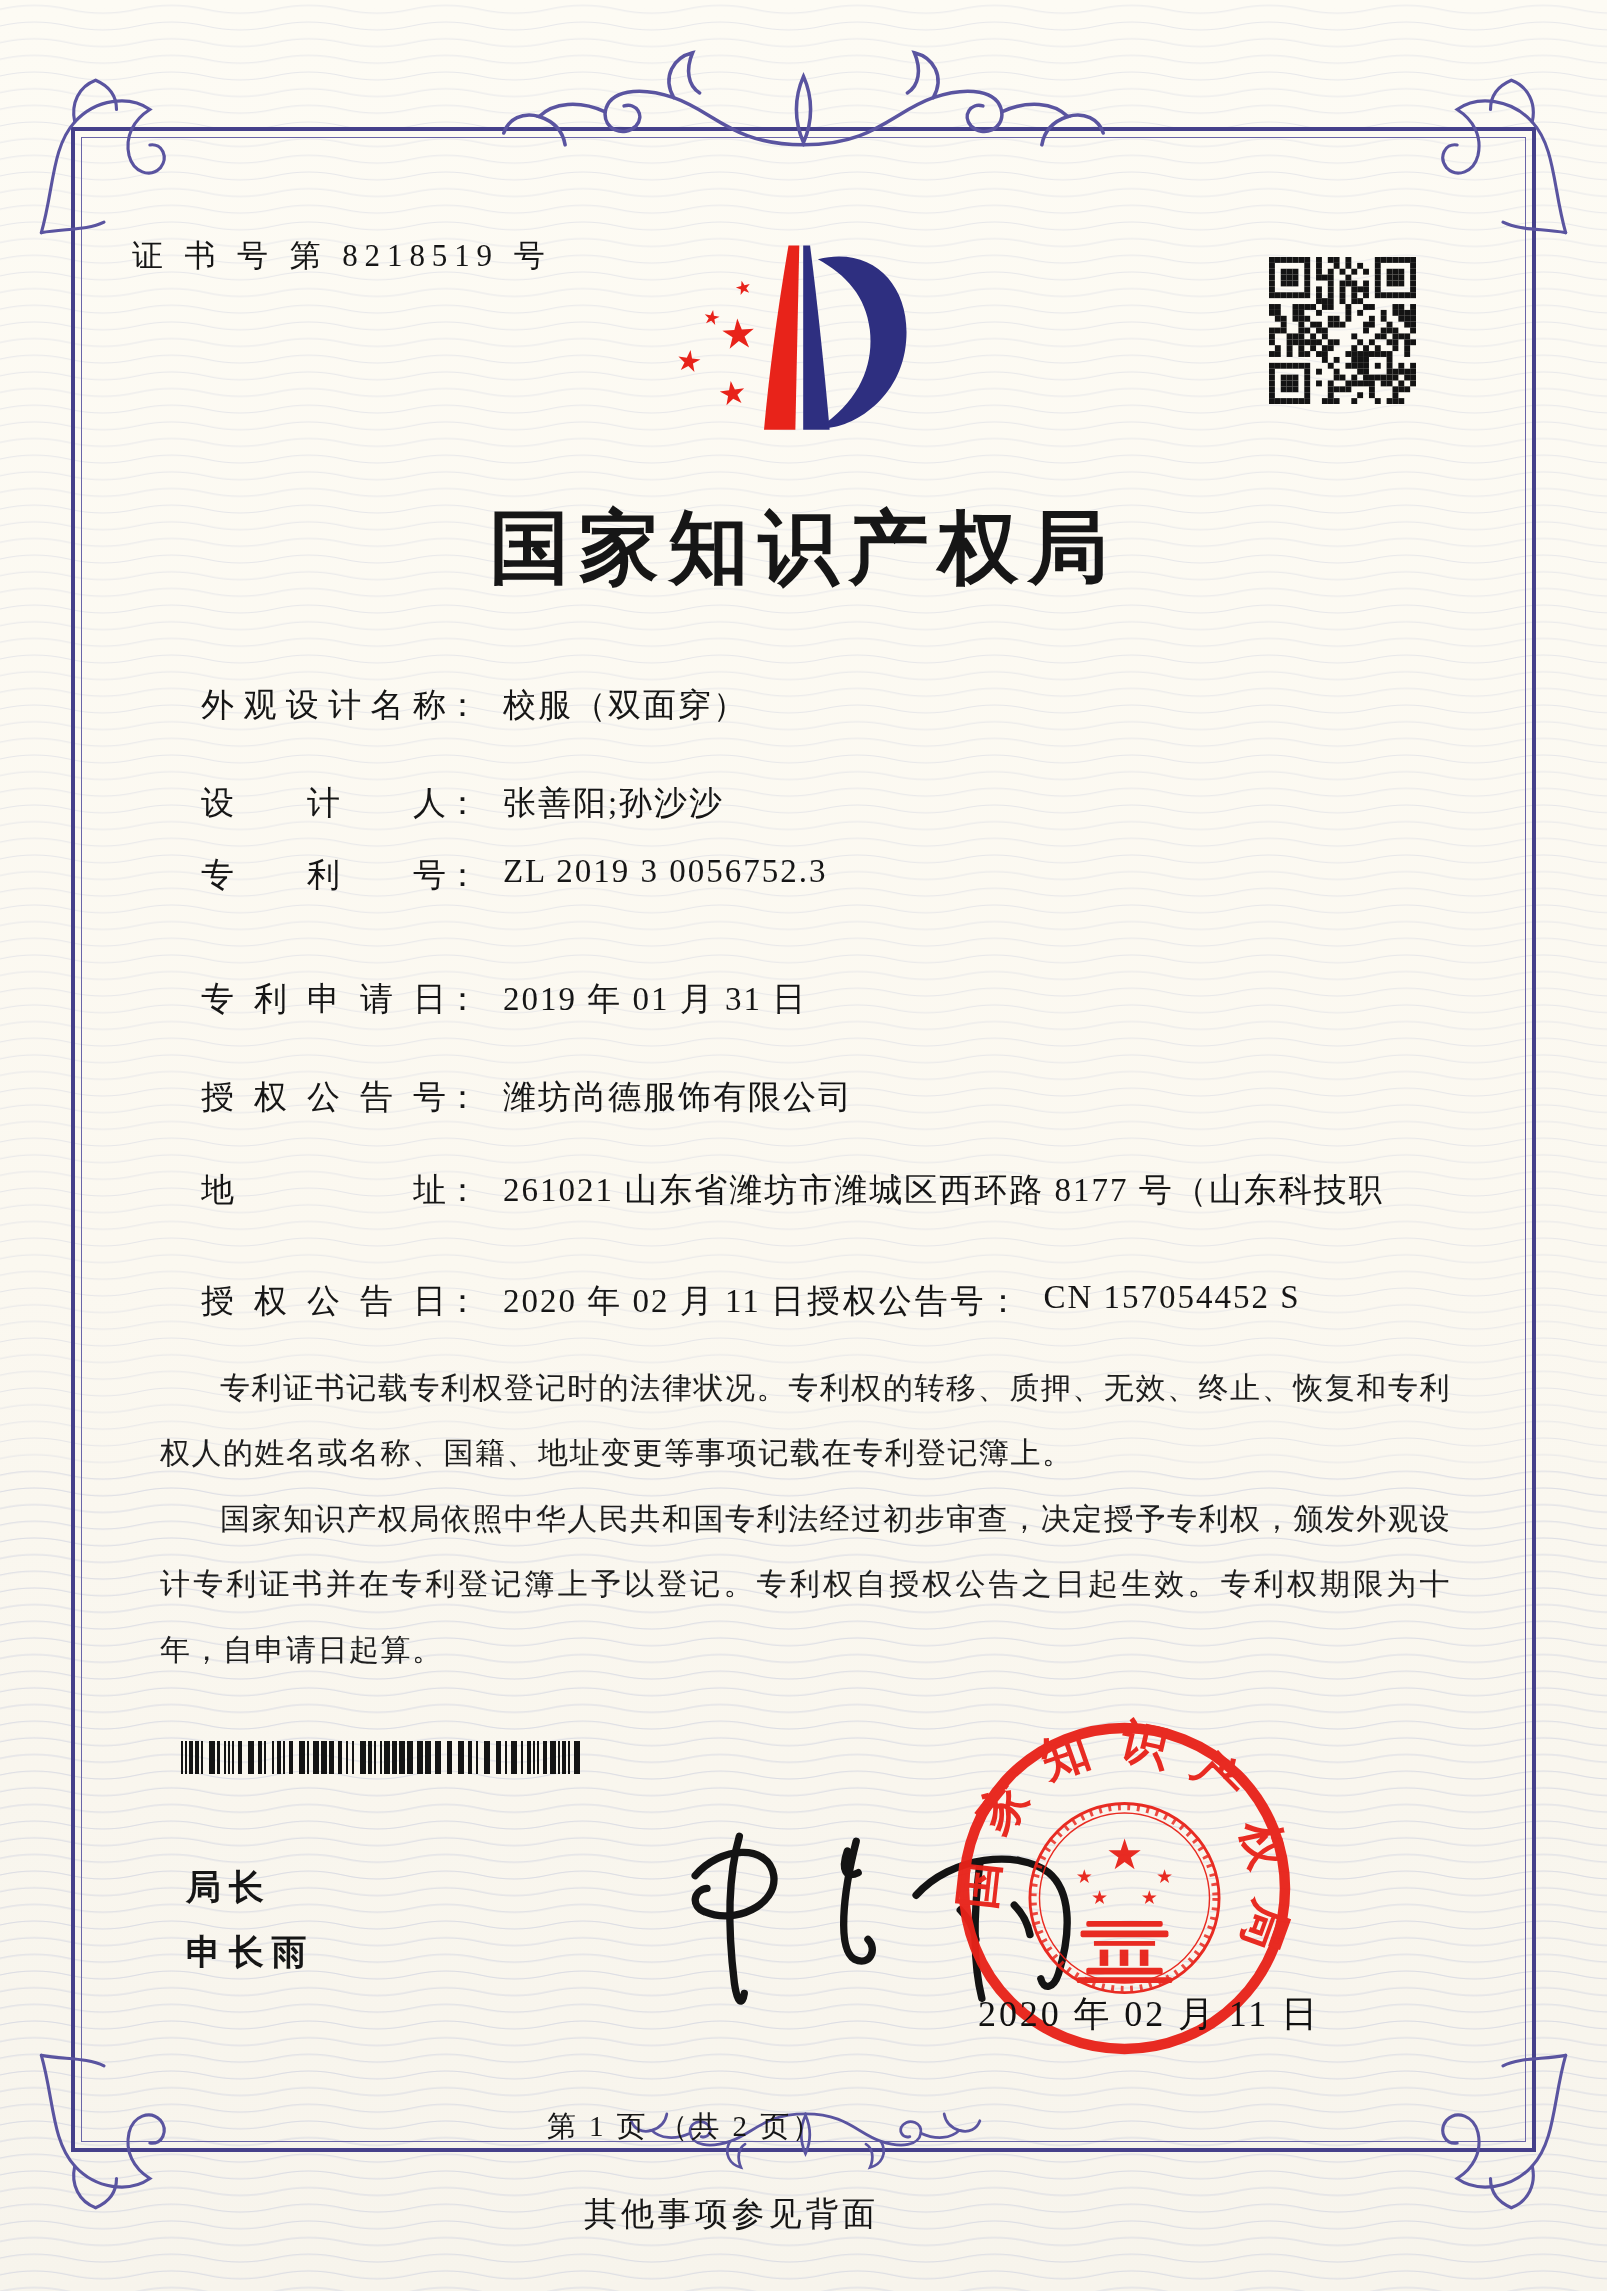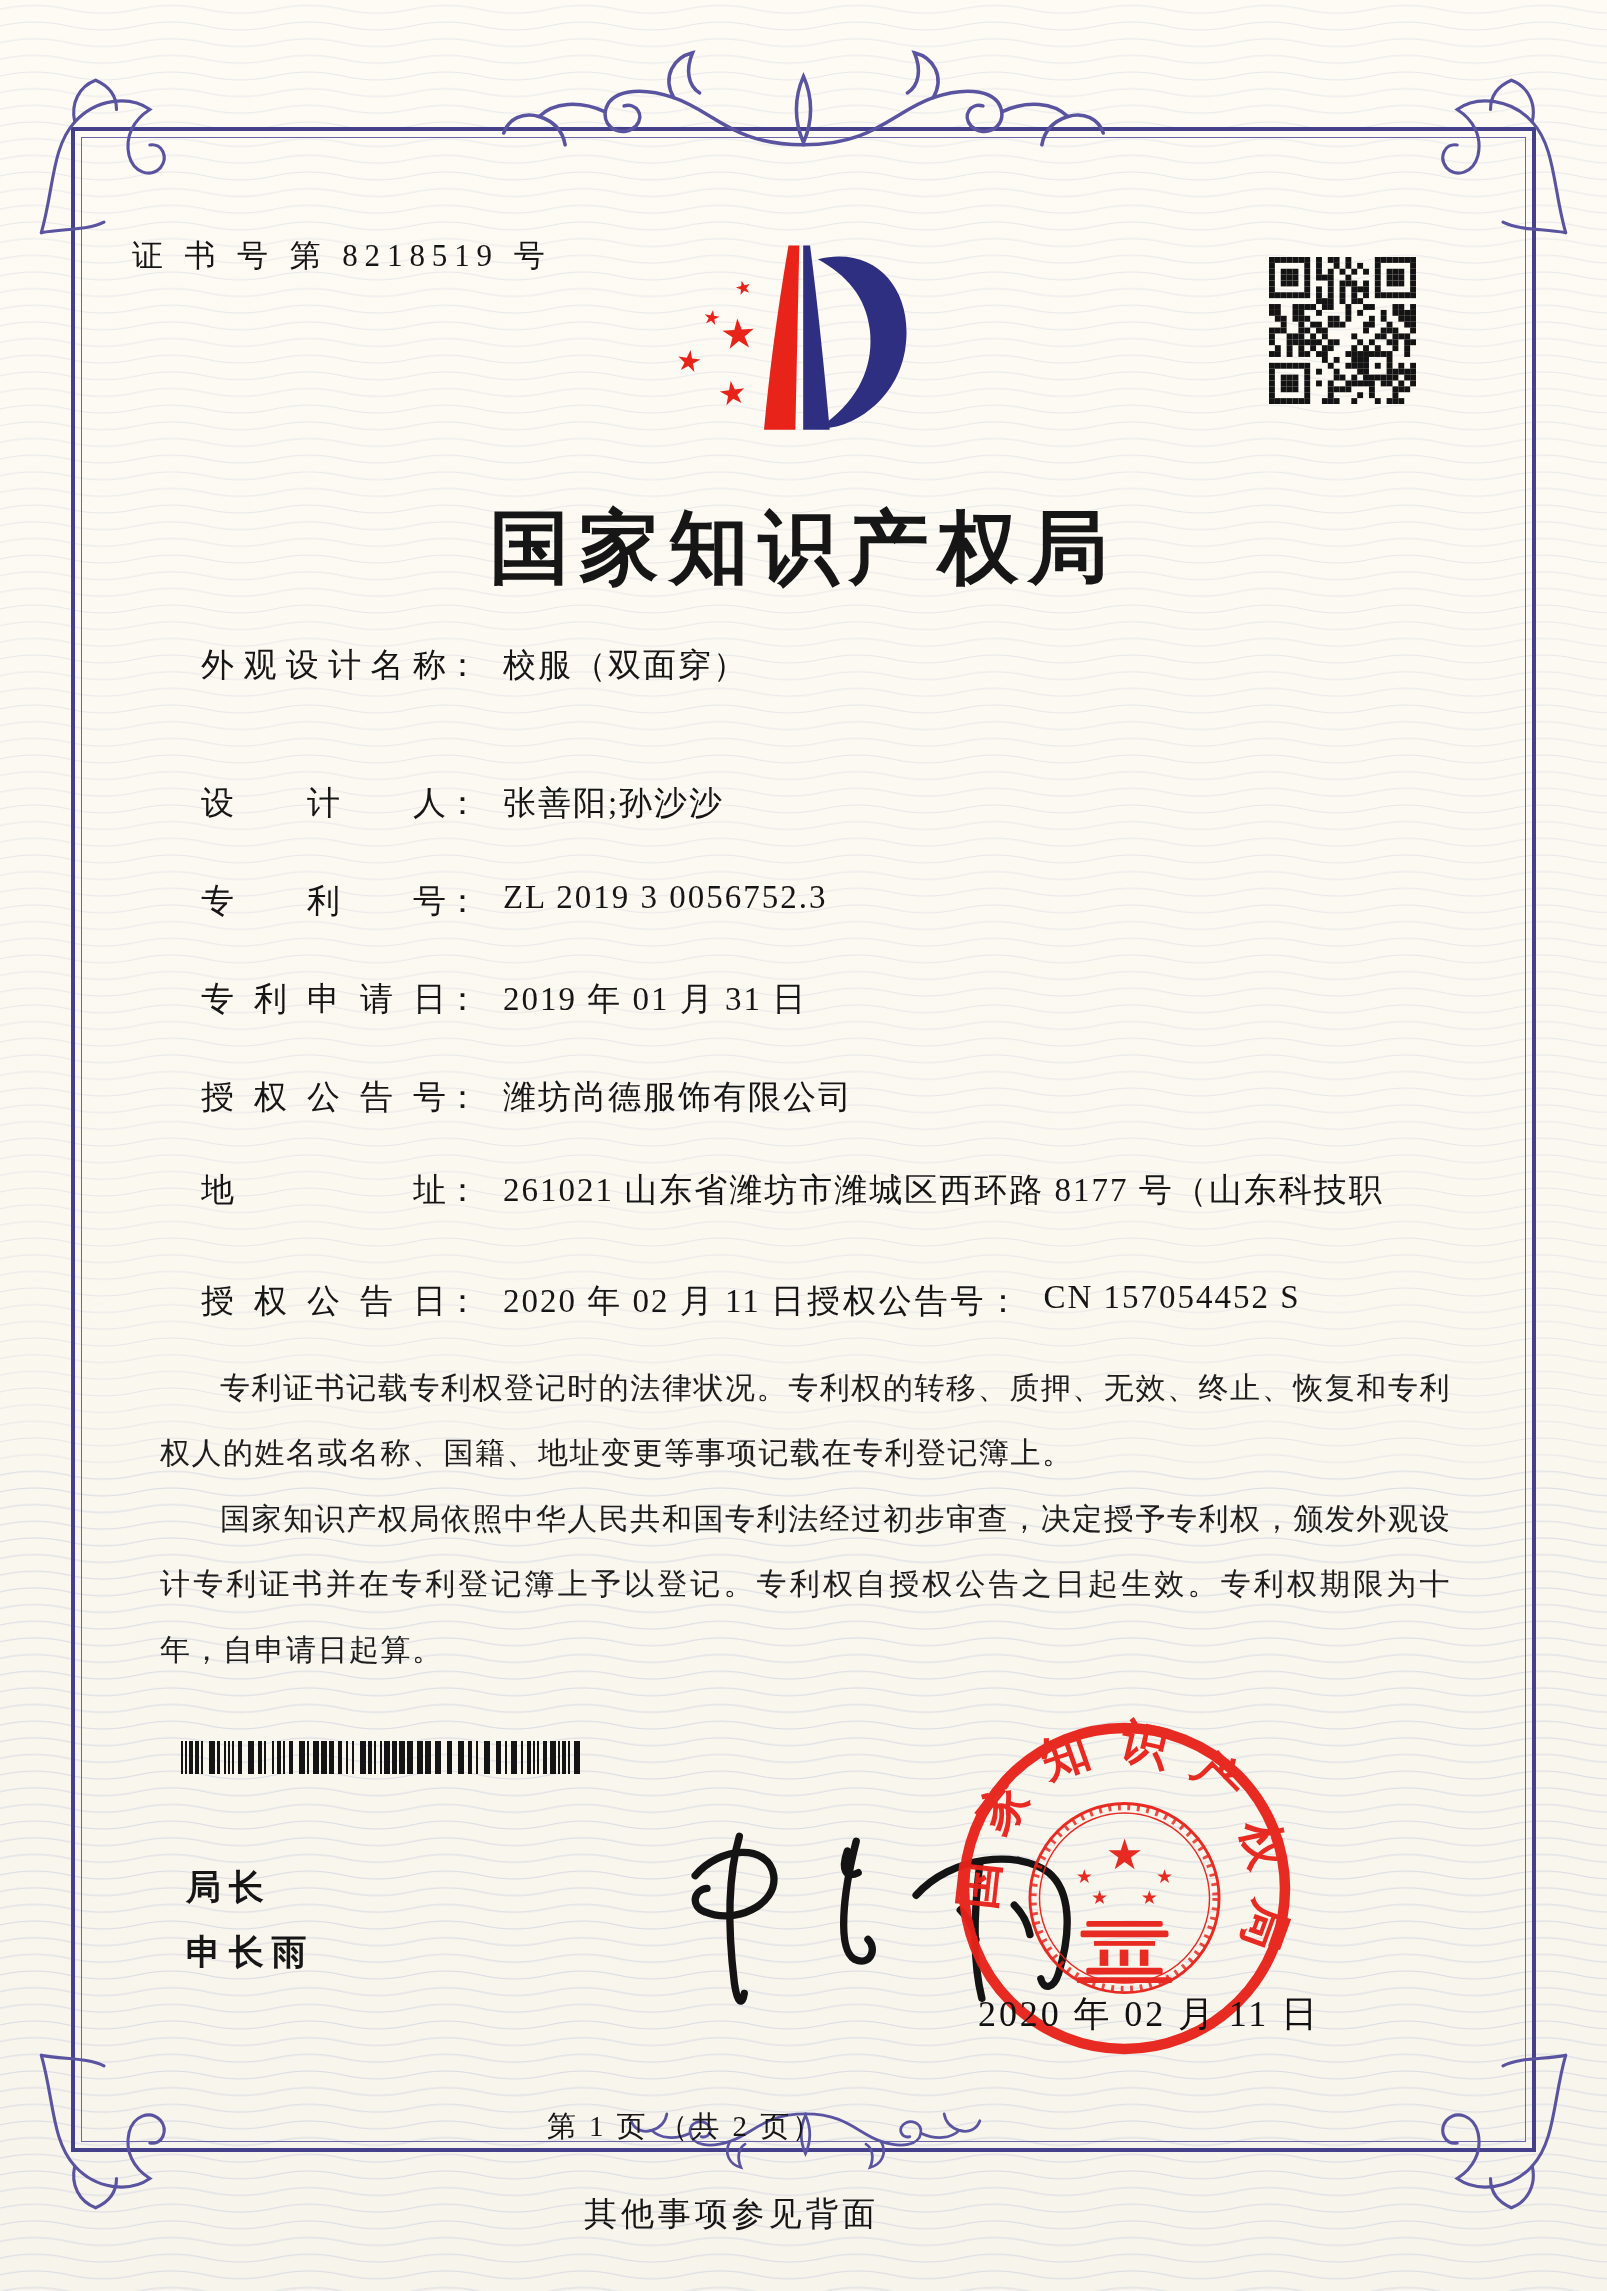--- a/index.html
+++ b/index.html
@@ -442,29 +442,29 @@
       <rect x="66" y="144" width="6" height="6" fill="#131313"></rect>
       <rect x="84" y="144" width="6" height="6" fill="#131313"></rect>
       <rect x="108" y="144" width="6" height="6" fill="#131313"></rect>
       <rect x="120" y="144" width="6" height="6" fill="#131313"></rect>
       <rect x="126" y="144" width="6" height="6" fill="#131313"></rect>
       <rect x="132" y="144" width="6" height="6" fill="#131313"></rect>
     </svg>
 
   <div class="abs" id="title">国家知识产权局</div>
 
-  <div class="frow" style="top:643px">
+  <div class="frow" style="top:683px">
     <span class="flabel">外观设计名称</span><span class="fcolon">：</span>
     <span class="fvalue">校服（双面穿）</span>
   </div>
   <div class="frow" style="top:781px">
     <span class="flabel">设计人</span><span class="fcolon">：</span>
     <span class="fvalue">张善阳;孙沙沙</span>
   </div>
-  <div class="frow" style="top:879px">
+  <div class="frow" style="top:853px">
     <span class="flabel">专利号</span><span class="fcolon">：</span>
     <span class="fvalue">ZL 2019 3 0056752.3</span>
   </div>
   <div class="frow" style="top:977px">
     <span class="flabel">专利申请日</span><span class="fcolon">：</span>
     <span class="fvalue">2019 年 01 月 31 日</span>
   </div>
   <div class="frow" style="top:1075px">
     <span class="flabel">授权公告号</span><span class="fcolon">：</span>
     <span class="fvalue">潍坊尚德服饰有限公司</span>

